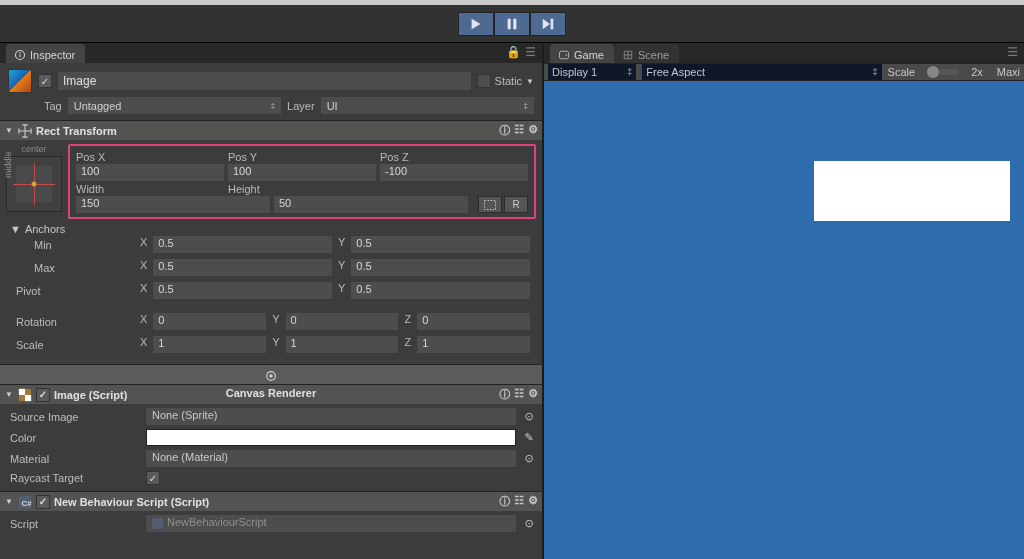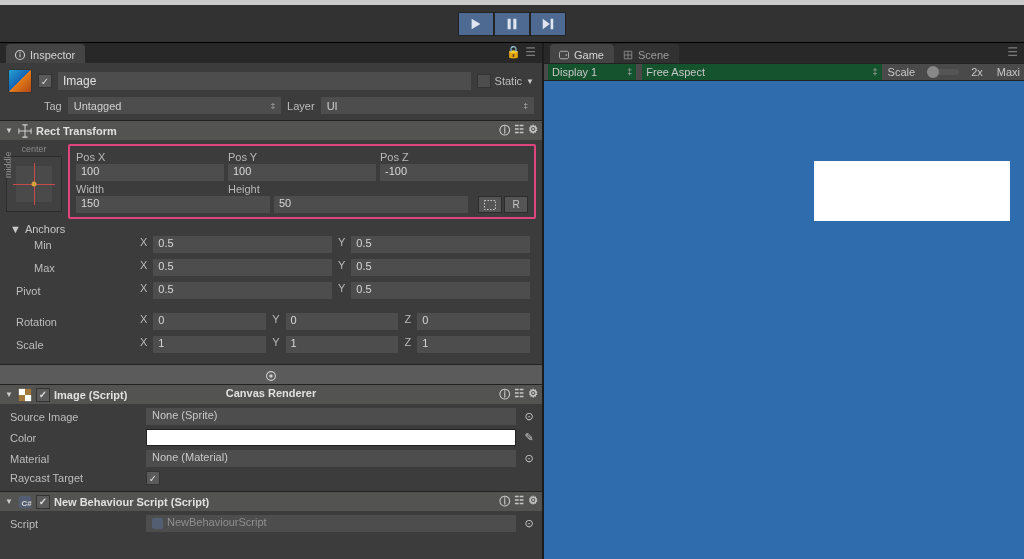--- a/index.html
+++ b/index.html
@@ -42,21 +42,21 @@
   
   .tabrow{height:20px;display:flex;align-items:flex-end;gap:0;background:var(--dock-bg);padding-left:6px;position:relative;}
   .tab{height:19px;padding:2px 10px 0 8px;background:var(--tab-active);border-radius:4px 4px 0 0;display:flex;align-items:center;gap:4px;color:#d4d4d4;font-size:11px;}
   .tab.inactive{background:var(--tab-inactive);color:#9c9c9c;}
   .tab .ico{display:inline-flex;width:12px;height:12px;}
   .dockicons{position:absolute;right:6px;top:2px;display:flex;gap:4px;color:#7a7a7a;}
   .dockicons span{font-size:12px;}
 
   
   .subtool{height:18px;background:#4a4a4a;border-top:1px solid #222;border-bottom:1px solid #222;display:flex;align-items:center;padding:0 4px;font-size:11px;color:#c7c7c7;gap:6px;}
-  .subtool .dropdown{background:#14532d;height:16px;display:flex;align-items:center;gap:30px;padding:0 4px;color:#c7c7c7;}
+  .subtool .dropdown{background:#0f172a;height:16px;display:flex;align-items:center;gap:30px;padding:0 4px;color:#c7c7c7;}
   .subtool .dropdown .arrow{font-size:9px;color:#aaa;}
   .subtool .slider{width:32px;height:6px;background:#555;border-radius:3px;position:relative;margin:0 6px;}
   .subtool .slider::after{content:"";position:absolute;left:0;top:-3px;width:12px;height:12px;border-radius:50%;background:#888;}
 
   .gameview{flex:1;background:var(--game-bg);position:relative;overflow:hidden;}
   .whitebox{position:absolute;left:270px;top:80px;width:196px;height:60px;background:#fff;}
 
   
   .inspector-body{flex:1;background:var(--panel);overflow:hidden;}
   .obj-head{padding:6px 8px 4px 8px;display:flex;align-items:center;gap:6px;}

